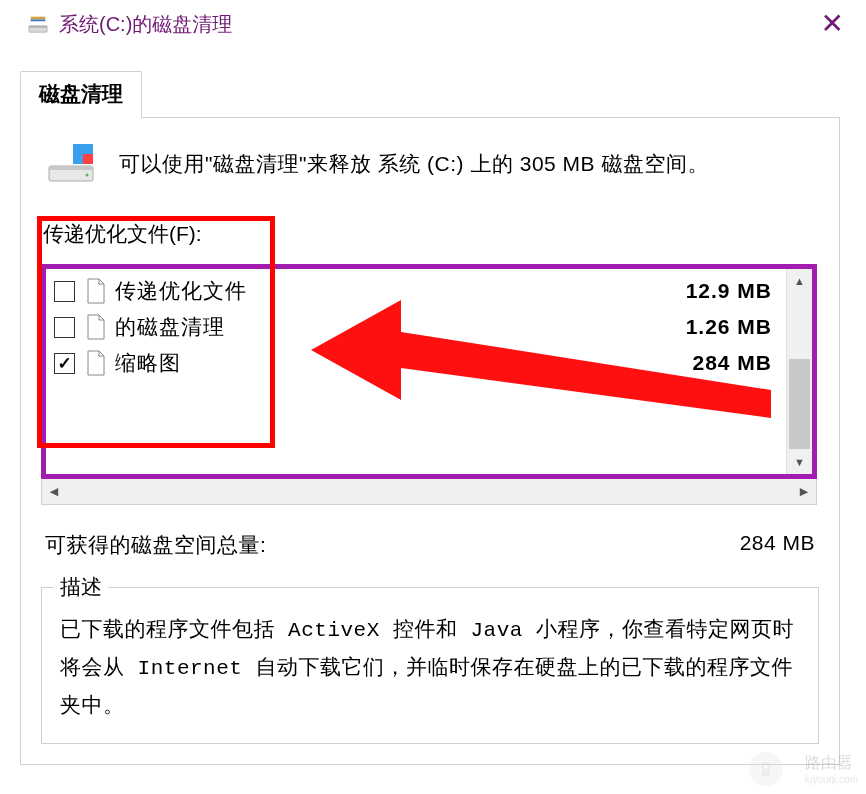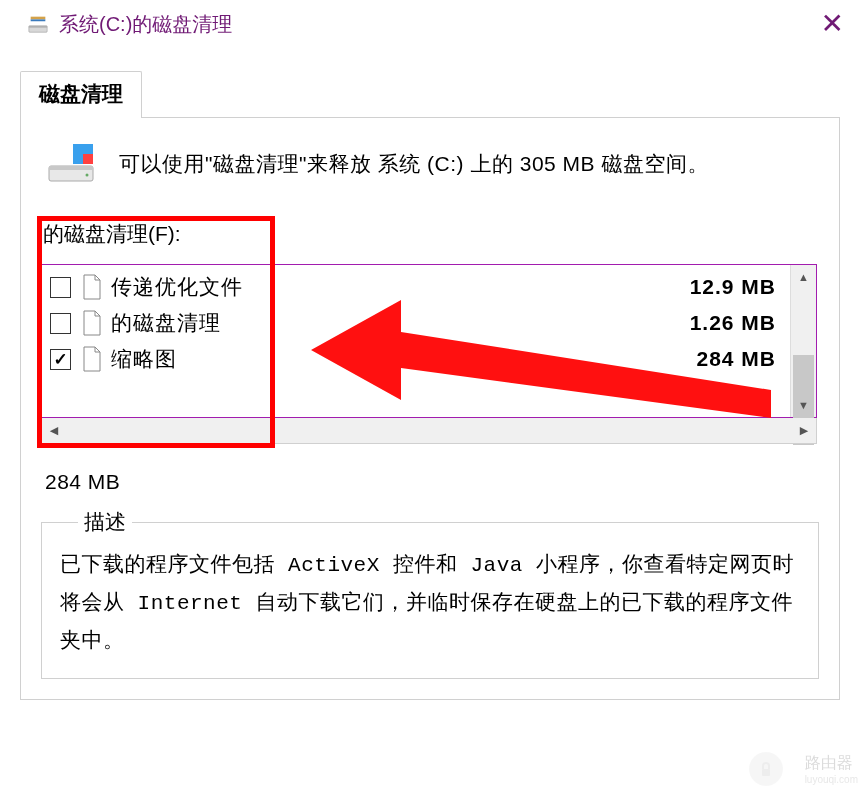--- a/index.html
+++ b/index.html
@@ -75,23 +75,23 @@
       font-size: 21px;
       line-height: 1.6;
       letter-spacing: 0.5px;
     }
     .files-label {
       font-size: 21px;
       margin-bottom: 16px;
       padding-left: 2px;
     }
     .file-list-box {
-      border: 1px solid #a21caf;
+      border: 5px solid #a21caf;
       width: 776px;
-      height: 154px;
+      height: 215px;
       position: relative;
       margin-left: 0;
       display: flex;
     }
     .file-list {
       flex: 1;
       padding: 4px 8px;
     }
     .file-row {
       display: flex;
@@ -198,21 +198,20 @@
       border: 1px solid #d0d0d0;
       padding: 24px 18px 18px 18px;
     }
     .desc-legend {
       position: absolute;
       top: -15px;
       left: 12px;
       background: #fff;
       padding: 0 6px;
       font-size: 21px;
-      margin-left: 24px;
     }
     .desc-text {
       font-size: 21px;
       line-height: 1.8;
       letter-spacing: 0.5px;
       font-family: Liberation Mono, monospace;
     }
     .watermark {
       position: absolute;
       right: 8px;
@@ -274,21 +273,21 @@
       <svg class="arrow-annotation" width="460" height="180" viewBox="0 0 460 180">
         <defs>
           <linearGradient id="ag" x1="0" y1="0" x2="1" y2="0">
             <stop offset="0%" stop-color="#ff1010"></stop>
             <stop offset="100%" stop-color="#ff1010"></stop>
           </linearGradient>
         </defs>
         <polygon points="0,90 90,40 90,72 460,130 460,158 90,108 90,140" fill="url(#ag)"></polygon>
       </svg>
 
-      <div class="files-label">的磁盘清理(F):</div>
+      <div class="files-label">传递优化文件(F):</div>
 
       <div class="file-list-box">
         <div class="file-list">
 
           <div class="file-row">
             <span class="checkbox"></span>
             <span class="file-icon">
               <svg viewBox="0 0 22 26">
                   <path d="M3 1h11l5 5v19H3z" fill="#fff" stroke="#888"></path>
                   <path d="M14 1v5h5" fill="none" stroke="#888"></path>
@@ -330,20 +329,21 @@
         </div>
       </div>
       <div class="hscroll">
         <div class="arrow">◀</div>
         <div style="flex:1"></div>
         <div class="arrow">▶</div>
       </div>
     </div>
 
     <div class="total-row">
+      <span>可获得的磁盘空间总量:</span>
       <span>284 MB</span>
     </div>
 
     <div class="desc-group">
       <div class="desc-legend">描述</div>
       <div class="desc-text">已下载的程序文件包括 ActiveX 控件和 Java 小程序，你查看特定网页时将会从 Internet 自动下载它们，并临时保存在硬盘上的已下载的程序文件夹中。</div>
     </div>
 
   </div>
 </div>

